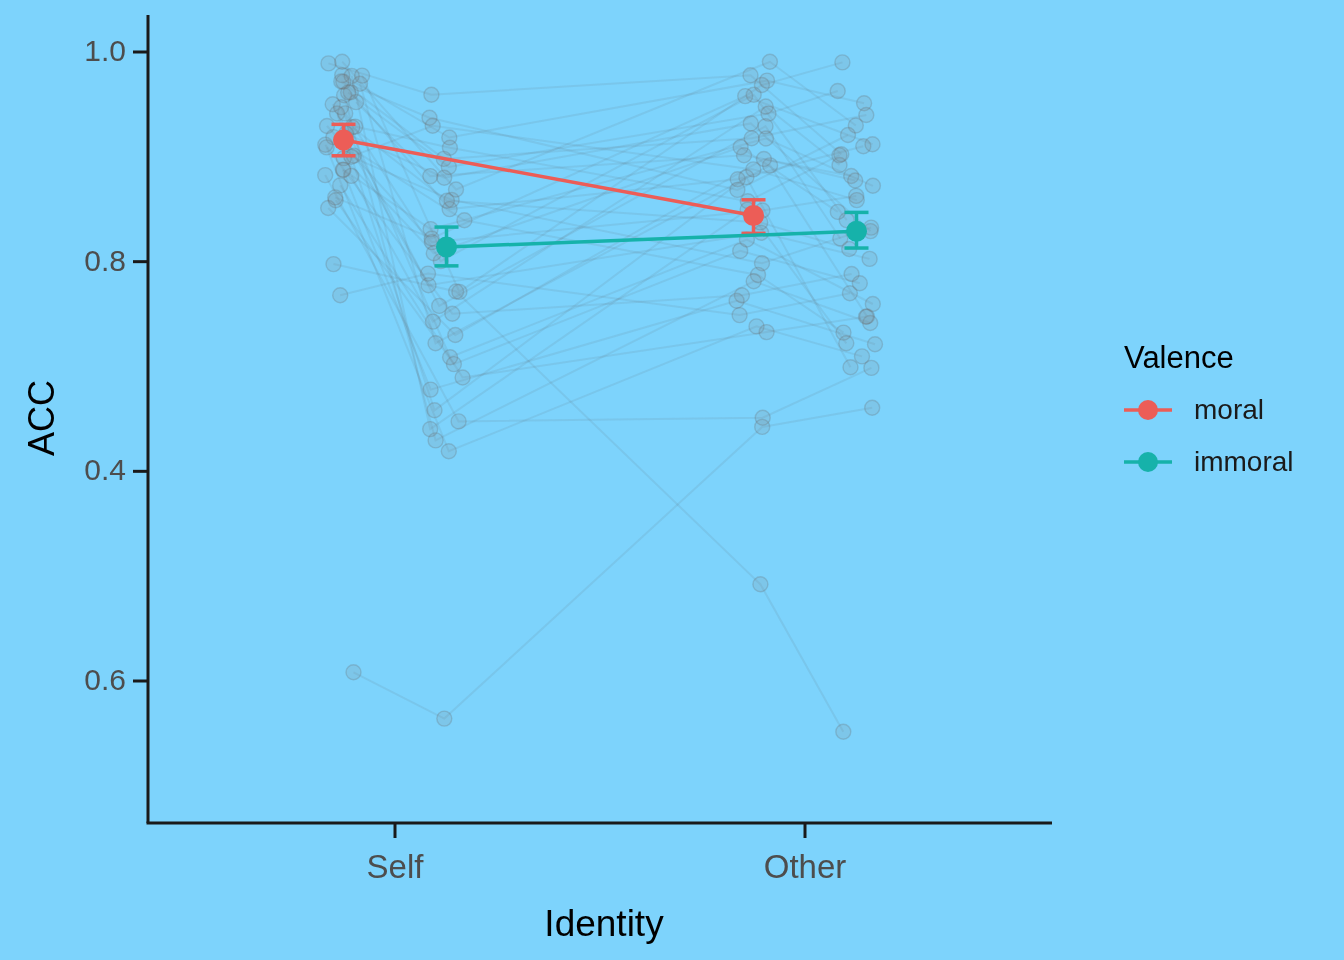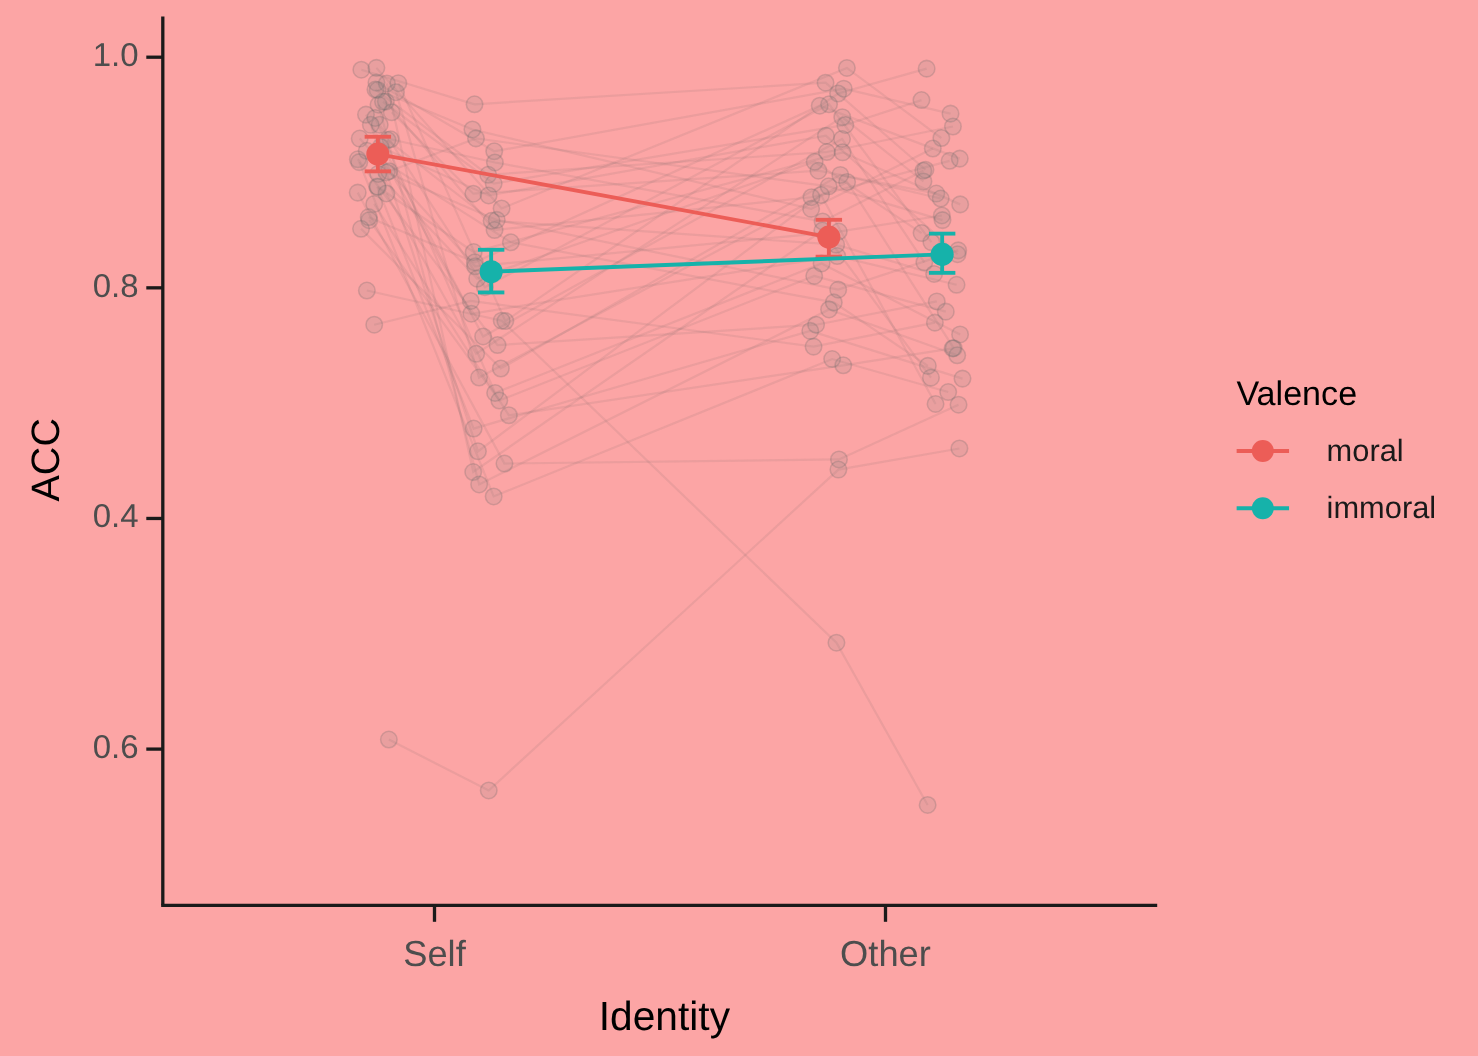--- a/index.html
+++ b/index.html
@@ -1,19 +1,19 @@
 <!DOCTYPE html>
 <html><head>
 <meta charset="utf-8">
 <style>
   html,body{margin:0;padding:0;background:#ffffff;}
   .figure{
     position:relative;
     width:1344px;height:960px;
-    background:#fca5a5;
+    background:#7dd3fc;
     font-family:"Liberation Sans","DejaVu Sans",sans-serif;
     overflow:hidden;
   }
   .figure svg.plot{position:absolute;left:0;top:0;}
   .lbl{position:absolute;white-space:nowrap;}
   .y-tick-label{
     font-size:30px;color:#4d4d4d;
     transform:translateY(-52%);
     text-align:right;width:90px;left:36px;
   }
@@ -30,21 +30,21 @@
   }
   .x-axis-title{
     font-size:37px;color:#000000;
     left:604px;top:903px;
     transform:translateX(-50%);
   }
   .legend{position:absolute;left:1124px;top:340px;width:210px;}
   .legend-title{font-size:31px;color:#000000;margin:0 0 8px 0;}
   .legend-row{display:flex;align-items:center;height:52px;}
   .legend-key{width:48px;height:28px;flex:0 0 48px;margin-right:22px;}
-  .legend-label{font-size:28px;color:#1a1a1a;margin-left:12px;}
+  .legend-label{font-size:28px;color:#1a1a1a;}
 </style>
 </head>
 <body>
 
 <div class="figure">
 
   <svg class="plot" id="plot-svg" width="1344" height="960" viewBox="0 0 1344 960">
       <polyline points="342.2,75.1 449.3,137.5 767.0,80.6 864.1,103.3" fill="none" stroke="rgba(90,90,90,0.10)" stroke-width="2"></polyline>
       <polyline points="341.3,81.4 443.8,158.9 751.7,138.2 866.3,115.0" fill="none" stroke="rgba(90,90,90,0.10)" stroke-width="2"></polyline>
       <polyline points="328.5,63.4 431.4,94.8 750.5,75.2 841.3,154.3" fill="none" stroke="rgba(90,90,90,0.10)" stroke-width="2"></polyline>

